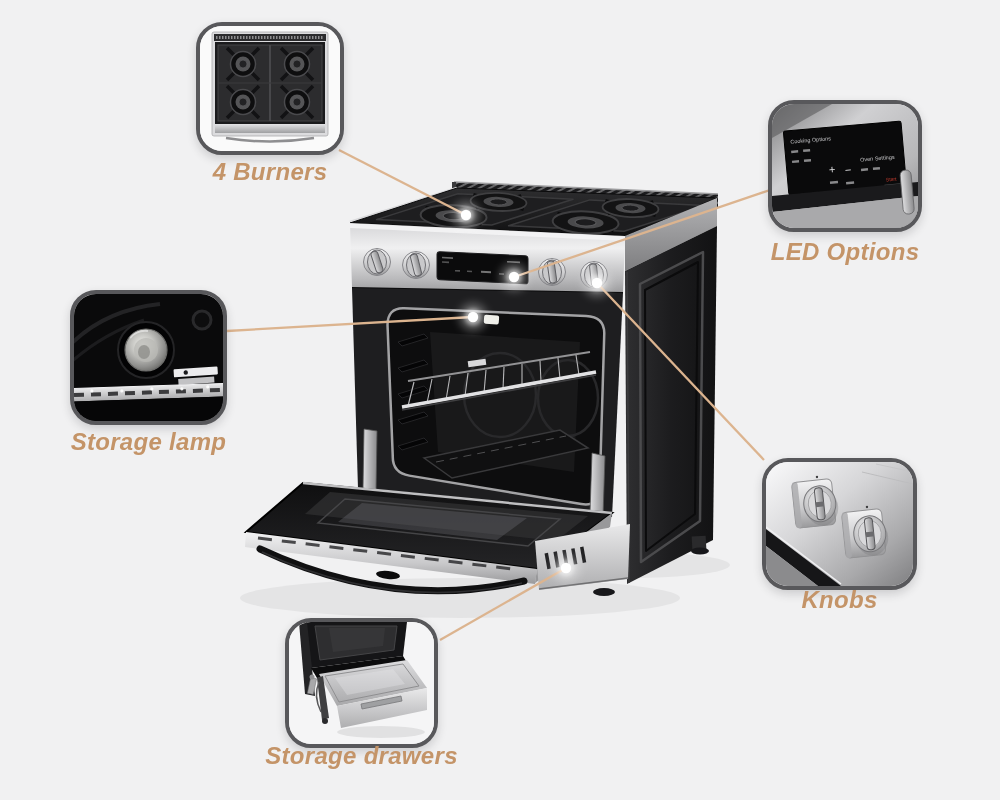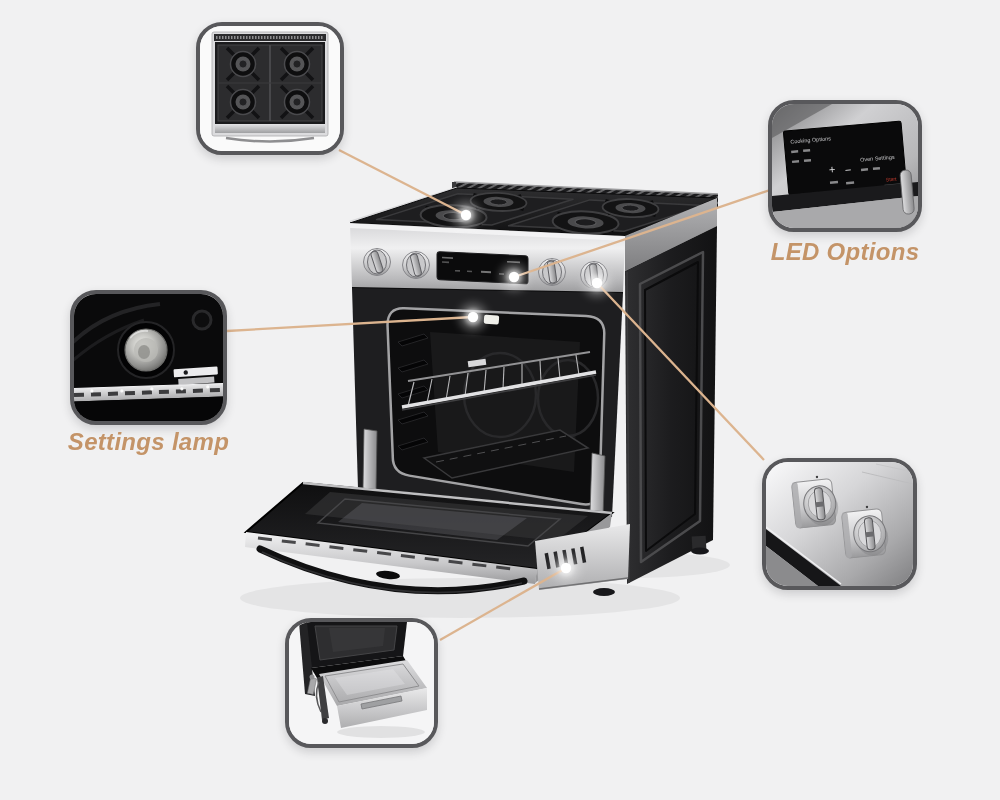--- a/index.html
+++ b/index.html
@@ -339,20 +339,21 @@
       <rect x="15" y="98" width="110" height="9" fill="url(#mSteel1)"></rect>
       <path d="M 26 112 Q 70 119 114 112" stroke="#8e8e90" stroke-width="2.5" fill="none"></path>
       <defs>
           <linearGradient id="mSteel1" x1="0" y1="0" x2="0" y2="1">
             <stop offset="0" stop-color="#e4e4e6"></stop>
             <stop offset="1" stop-color="#9fa0a2"></stop>
           </linearGradient>
         </defs>
     </svg>
   </div>
+  <div class="feature-label" id="lb-burners">4 Burners</div>
 
   <div class="callout" id="co-led">
     <svg viewBox="0 0 146 124">
       <defs>
         <linearGradient id="ledsteel" x1="0" y1="0" x2="1" y2="1">
           <stop offset="0" stop-color="#7c7c7e"></stop>
             <stop offset=".35" stop-color="#d0d0d2"></stop>
           <stop offset=".7" stop-color="#b7b7b9"></stop>
             <stop offset="1" stop-color="#838385"></stop>
         </linearGradient>
@@ -421,21 +422,21 @@
             <circle cx="18" cy="95" r="1.6"></circle>
             <circle cx="48" cy="96" r="1.6"></circle>
             <circle cx="78" cy="95" r="1.6"></circle>
             <circle cx="108" cy="96" r="1.6"></circle>
             <circle cx="134" cy="95" r="1.6"></circle>
           </g>
         <rect x="-4" y="105" width="158" height="26" fill="#060607"></rect>
       </g>
     </svg>
   </div>
-  <div class="feature-label" id="lb-halogen">Settings lamp</div>
+  <div class="feature-label" id="lb-halogen">Storage lamp</div>
 
   <div class="callout" id="co-knobs">
     <svg viewBox="0 0 147 124">
       <defs>
         <linearGradient id="knobSteel" x1="0" y1="0" x2="1" y2="1">
           <stop offset="0" stop-color="#fafafb"></stop>
             <stop offset=".4" stop-color="#d6d6d8"></stop>
           <stop offset=".75" stop-color="#a9a9ab"></stop>
             <stop offset="1" stop-color="#7f7f81"></stop>
         </linearGradient>
@@ -466,20 +467,21 @@
         <rect x="28" y="18" width="6" height="46" rx="3" fill="#a9a9ab" opacity="0.8"></rect>
         <ellipse cx="56" cy="46" rx="16" ry="18" fill="#77777b" opacity="0.35"></ellipse>
         <ellipse cx="54" cy="42" rx="16" ry="18" fill="url(#knobBody)" stroke="#77777a"></ellipse>
         <ellipse cx="54" cy="42" rx="11.5" ry="13.5" fill="#d9d9db" stroke="#9b9b9d" stroke-width="0.8"></ellipse>
         <rect x="50" y="26" width="8" height="32" rx="3.5" fill="url(#hingeG)" stroke="#565659"></rect>
         <rect x="50" y="40" width="8" height="5" fill="#6b6b6e"></rect>
         <circle cx="54" cy="15" r="1.2" fill="#3a3a3c"></circle>
       </g>
     </svg>
   </div>
+  <div class="feature-label" id="lb-knobs">Knobs</div>
 
   <div class="callout" id="co-storage">
     <svg viewBox="0 0 145 122">
       <defs>
         <linearGradient id="panTop" x1="0" y1="0" x2="0" y2="1">
           <stop offset="0" stop-color="#dcdcde"></stop>
             <stop offset="1" stop-color="#a9a9ab"></stop>
         </linearGradient>
       </defs>
       <rect width="145" height="122" fill="#f5f5f6"></rect>
@@ -498,14 +500,15 @@
         <polygon points="46,56 104,47 116,62 58,73" fill="#e9e9eb" opacity="0.35"></polygon>
         <polygon points="48,84 138,66 138,88 52,106" fill="url(#drawerSteel)"></polygon>
         <polygon points="72,82 112,74 113,79 73,87" fill="#9fa0a2" stroke="#77777a" stroke-width="0.8"></polygon>
         <polygon points="28,56 34,54 40,96 33,98" fill="#3f3f41"></polygon>
         <path d="M 30 60 Q 24 74 32 90" stroke="#58585a" stroke-width="1.5" fill="none"></path>
         <circle cx="36" cy="99" r="3" fill="#2a2a2c"></circle>
         <ellipse cx="92" cy="110" rx="44" ry="6" fill="#000" opacity="0.08"></ellipse>
       </g>
     </svg>
   </div>
+  <div class="feature-label" id="lb-storage">Storage drawers</div>
 
 </div>
 
 </body></html>

